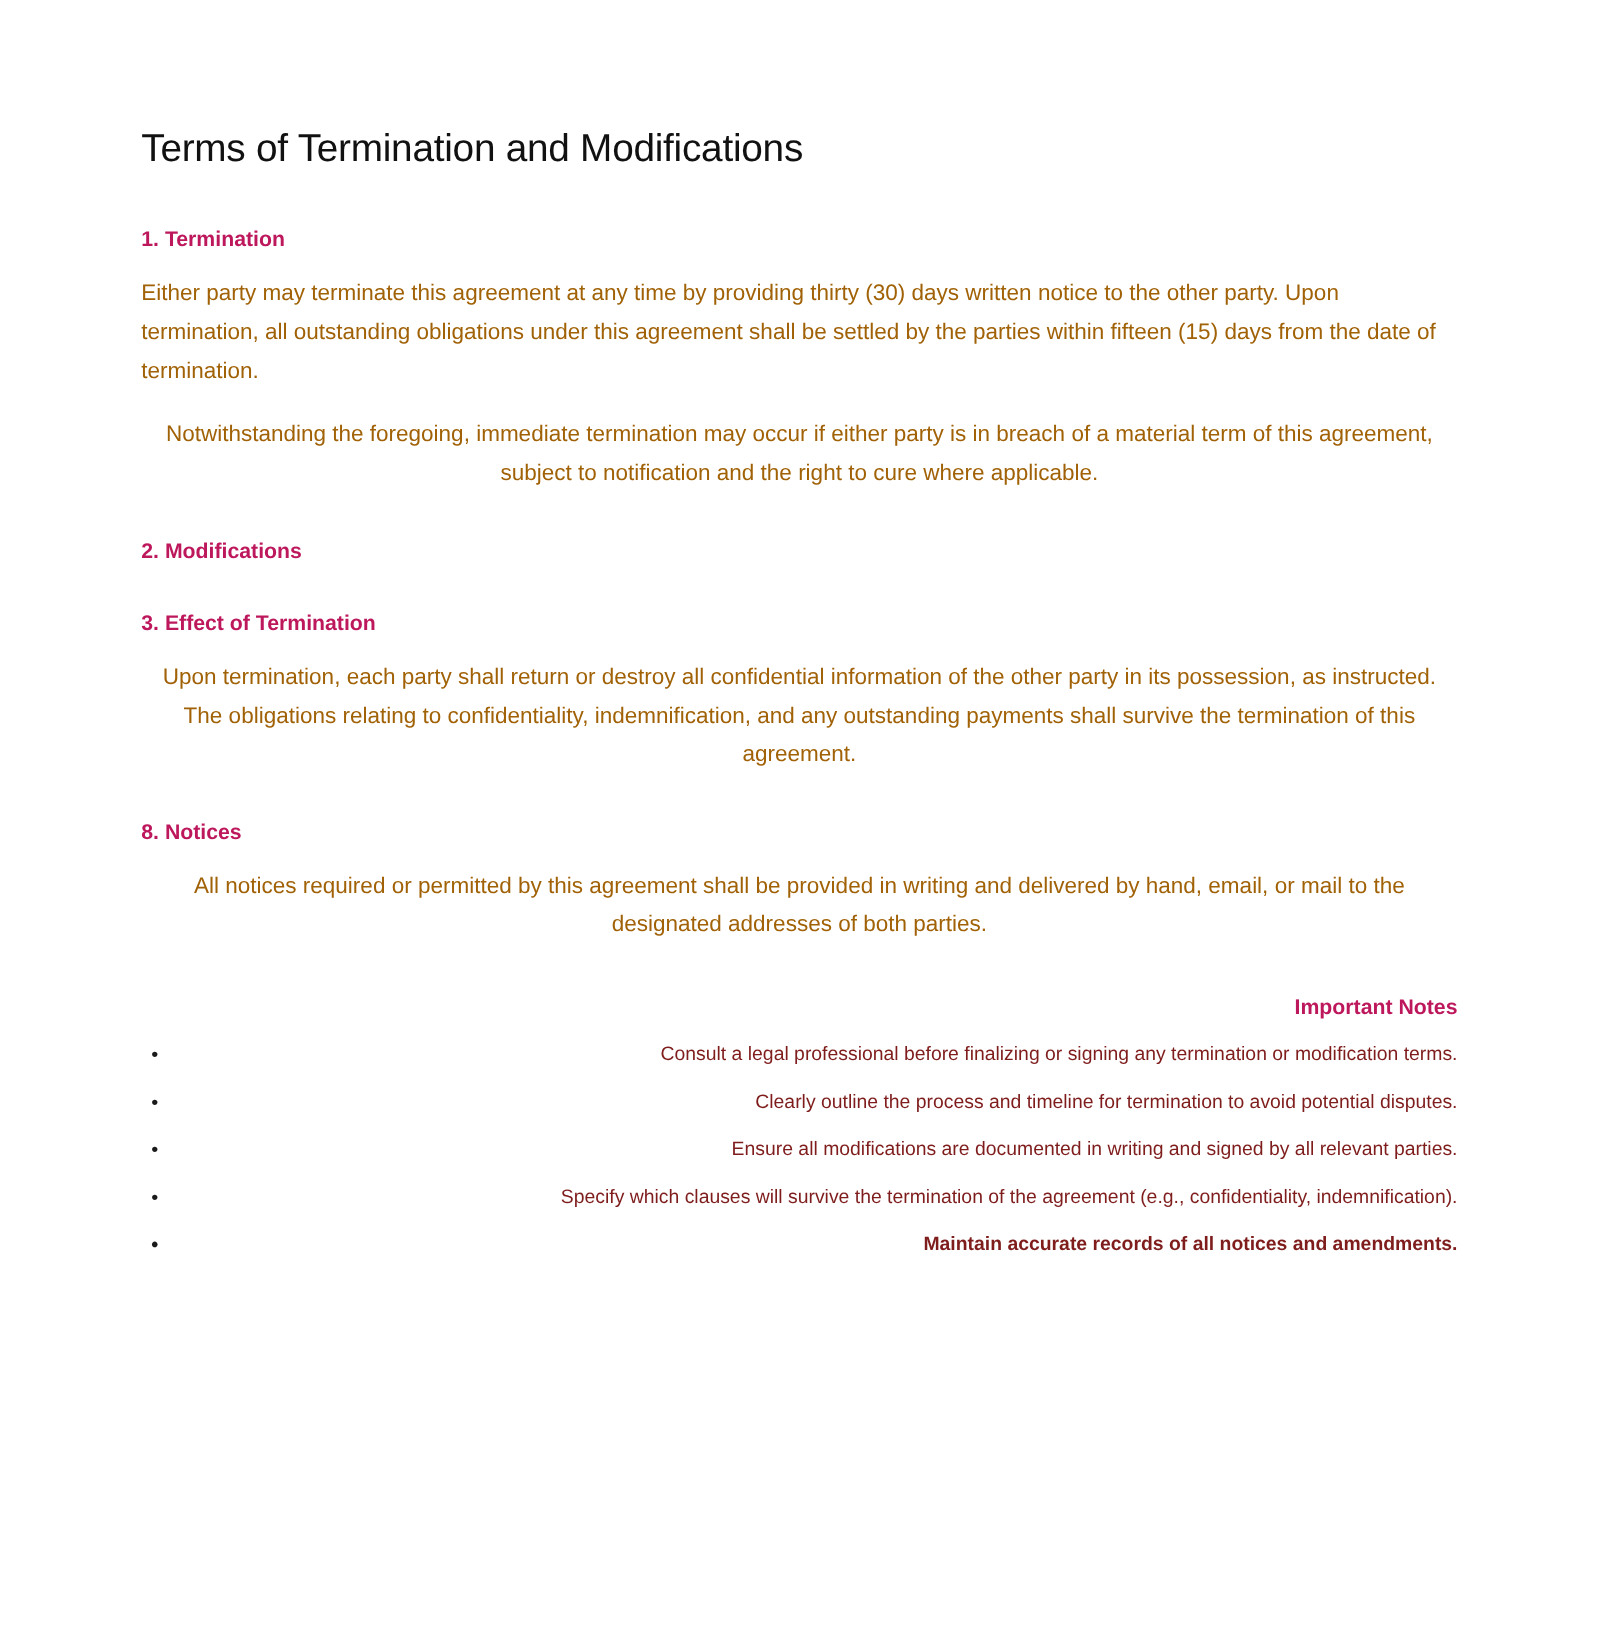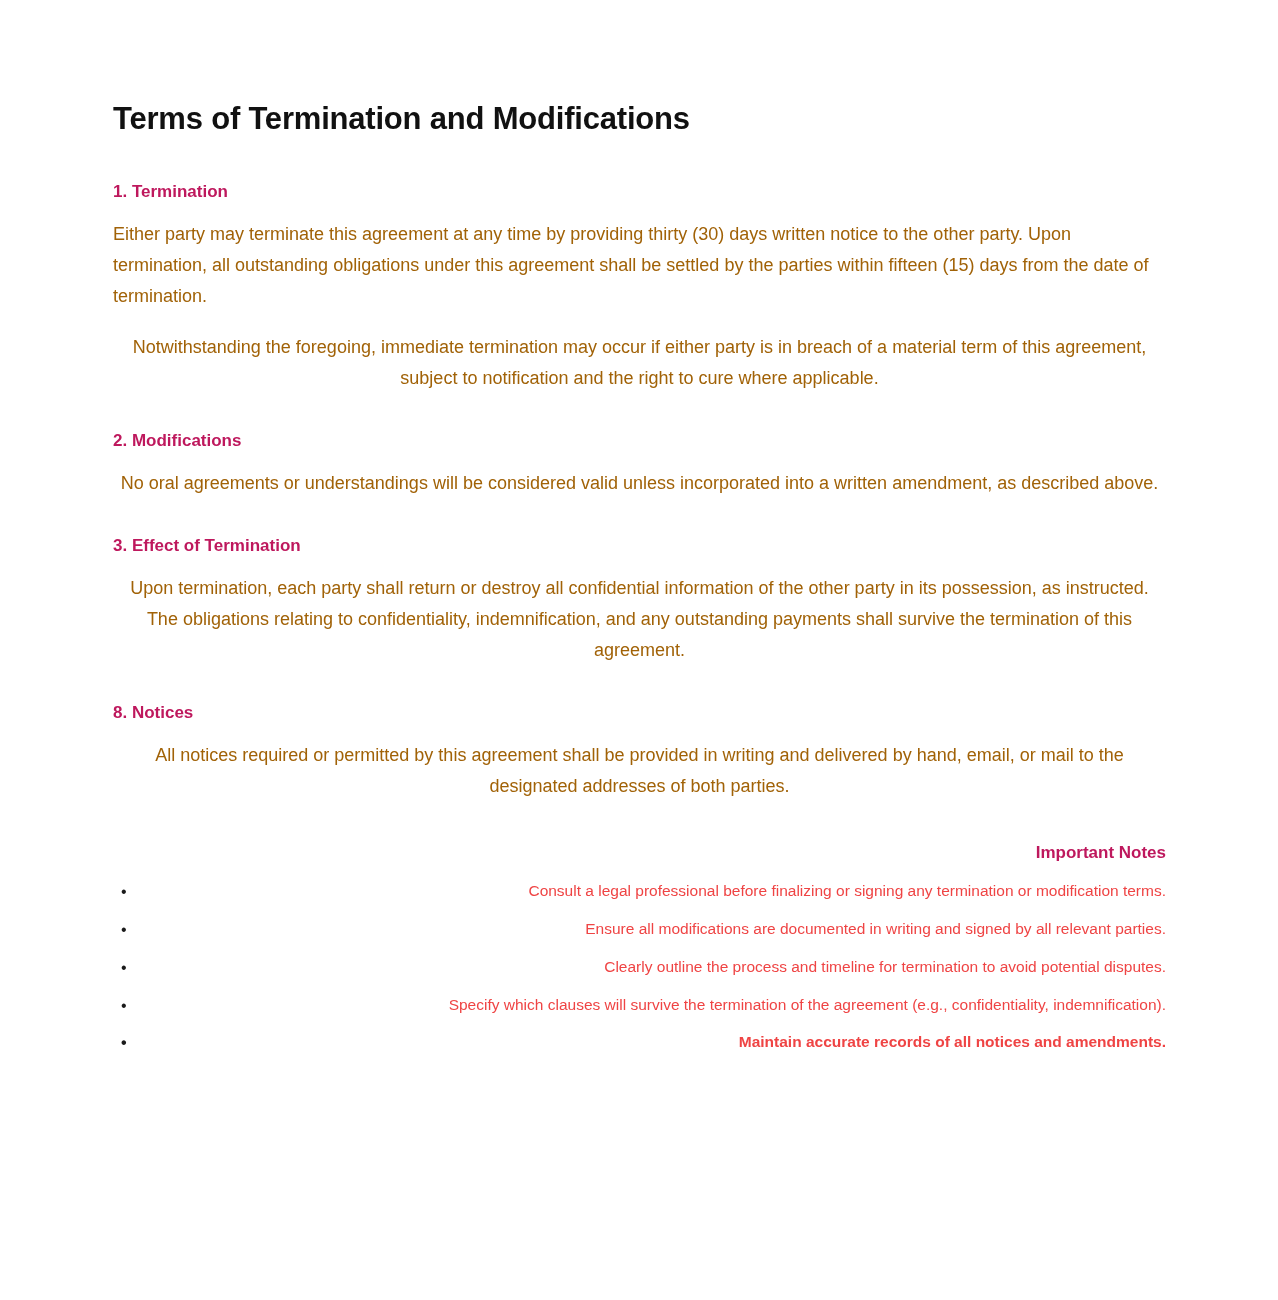--- a/index.html
+++ b/index.html
@@ -14,21 +14,21 @@
     color: #1a1a1a;
     -webkit-font-smoothing: antialiased;
   }
   .page {
     box-sizing: border-box;
     padding: 100px 112px 40px 113px;
     width: 1278px;
   }
   .doc-title {
     font-size: 31px;
-    font-weight: bold;
+    font-weight: normal;
     line-height: 1.25;
     letter-spacing: -0.2px;
     margin: 0 0 42px 0;
     color: #111111;
   }
   .section-heading {
     font-size: 17px;
     font-weight: bold;
     line-height: 1.3;
     margin: 0 0 16px 0;
@@ -55,21 +55,21 @@
   ul.notes-list {
     margin: 0;
     padding-left: 26px;
     list-style: none;
   }
   ul.notes-list li {
     position: relative;
     font-size: 15.5px;
     line-height: 1.48;
     margin-bottom: 15px;
-    color: #ef4444;
+    color: #7f1d1d;
     padding-left: 0;
   }
   ul.notes-list li:last-child {
     margin-bottom: 0;
     font-weight: bold;
   }
   ul.notes-list li::before {
     content: "\2022";
     position: absolute;
     left: -18px;
@@ -89,37 +89,36 @@
   <h1 class="doc-title">Terms of Termination and Modifications</h1>
 
   <div class="section">
     <h2 class="section-heading">1. Termination</h2>
     <p class="body-text">Either party may terminate this agreement at any time by providing thirty (30) days written notice to the other party. Upon termination, all outstanding obligations under this agreement shall be settled by the parties within fifteen (15) days from the date of termination.</p>
     <p class="body-text">Notwithstanding the foregoing, immediate termination may occur if either party is in breach of a material term of this agreement, subject to notification and the right to cure where applicable.</p>
   </div>
 
   <div class="section">
     <h2 class="section-heading">2. Modifications</h2>
-    <p class="body-text">No oral agreements or understandings will be considered valid unless incorporated into a written amendment, as described above.</p>
   </div>
 
   <div class="section">
     <h2 class="section-heading">3. Effect of Termination</h2>
     <p class="body-text">Upon termination, each party shall return or destroy all confidential information of the other party in its possession, as instructed. The obligations relating to confidentiality, indemnification, and any outstanding payments shall survive the termination of this agreement.</p>
   </div>
 
   <div class="section">
     <h2 class="section-heading">8. Notices</h2>
     <p class="body-text">All notices required or permitted by this agreement shall be provided in writing and delivered by hand, email, or mail to the designated addresses of both parties.</p>
   </div>
 
   <div class="section notes-block">
     <h2 class="section-heading">Important Notes</h2>
     <ul class="notes-list">
       <li>Consult a legal professional before finalizing or signing any termination or modification terms.</li>
+      <li>Clearly outline the process and timeline for termination to avoid potential disputes.</li>
       <li>Ensure all modifications are documented in writing and signed by all relevant parties.</li>
-      <li>Clearly outline the process and timeline for termination to avoid potential disputes.</li>
       <li>Specify which clauses will survive the termination of the agreement (e.g., confidentiality, indemnification).</li>
       <li>Maintain accurate records of all notices and amendments.</li>
     </ul>
   </div>
 
 </div>
 
 </body></html>

